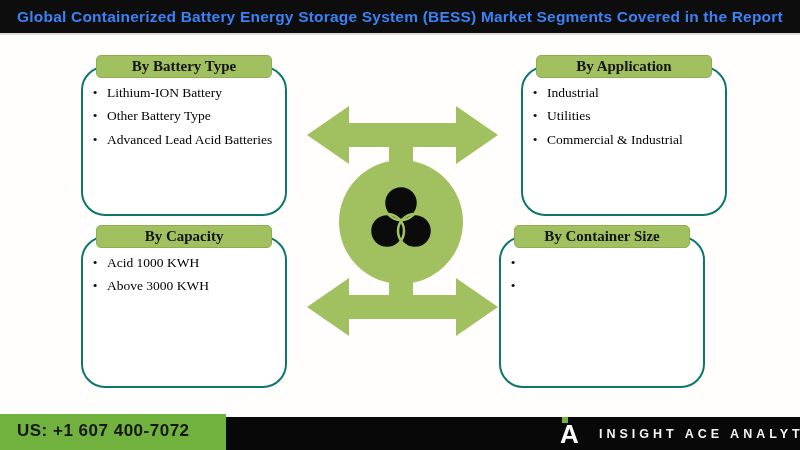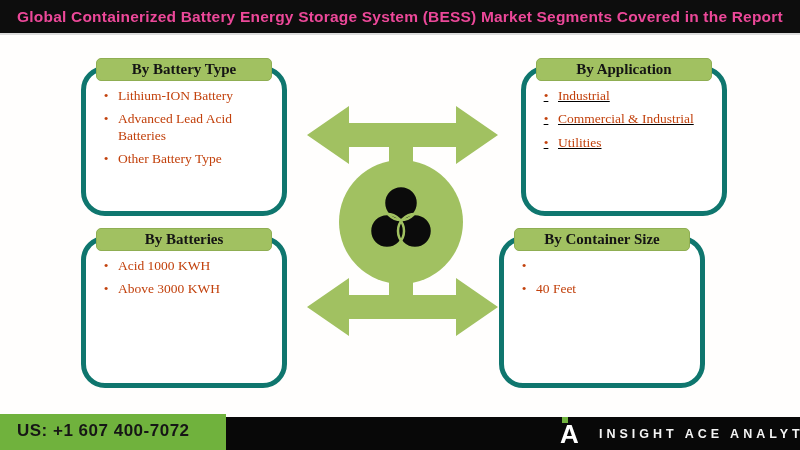--- a/index.html
+++ b/index.html
@@ -4,42 +4,42 @@
 <style>
   html,body{margin:0;padding:0;}
   body{
     width:800px;height:450px;position:relative;overflow:hidden;
     background:#fffefd;font-family:"Liberation Sans",sans-serif;
   }
   
   .title-bar{
     position:absolute;left:0;top:0;width:800px;height:33px;
     background:#0d0d0d;border-bottom:2px solid #dcdcdc;
-    color:#ec4899;font-weight:bold;font-size:15.5px;line-height:33px;
+    color:#3b82f6;font-weight:bold;font-size:15.5px;line-height:33px;
     text-align:center;letter-spacing:0.2px;white-space:nowrap;
   }
   
   .seg-box{
     position:absolute;width:206px;background:#ffffff;
-    border:5px solid #0f766e;border-radius:24px;box-sizing:border-box;
+    border:2px solid #0f766e;border-radius:24px;box-sizing:border-box;
   }
   #box-battery-type{left:81px;top:66px;height:150px;}
-  #box-application{left:521px;top:66px;height:150px;text-decoration:underline;}
+  #box-application{left:521px;top:66px;height:150px;}
   #box-capacity{left:81px;top:236px;height:152px;}
   #box-container-size{left:499px;top:236px;height:152px;}
   .seg-header{
     position:absolute;top:-13px;left:50%;transform:translateX(-50%);
     width:176px;height:23px;background:#a1c161;border:1px solid #8fae52;
     border-radius:5px;box-sizing:border-box;
     font-family:"Liberation Serif",serif;font-weight:bold;font-size:15px;
     color:#141414;text-align:center;line-height:21px;white-space:nowrap;
   }
   .seg-list{
-    margin:0;padding:17px 8px 0 8px;list-style:none;
-    font-family:"Liberation Serif",serif;font-size:13.5px;color:#c2410c;
+    margin:0;padding:17px 8px 0 0;list-style:none;
+    font-family:"Liberation Serif",serif;font-size:13.5px;color:#000000;
   }
   .seg-list li{display:flex;margin-bottom:7px;line-height:1.22;}
   .bullet{flex:0 0 24px;text-align:center;}
   .bullet::before{content:"\2022";}
   .li-text{flex:1;}
   
   .center-graphic{position:absolute;left:301px;top:48px;width:200px;height:345px;}
   
   .footer-black{
     position:absolute;left:0;top:417px;width:800px;height:33px;background:#080808;
@@ -69,70 +69,69 @@
 
 <div class="seg-box" id="box-battery-type">
   <div class="seg-header">By Battery Type</div>
   <ul class="seg-list">
     <li>
         <span class="bullet"></span>
         <span class="li-text">Lithium-ION Battery</span>
       </li>
     <li>
         <span class="bullet"></span>
-        <span class="li-text">Advanced Lead Acid Batteries</span>
+        <span class="li-text">Other Battery Type</span>
       </li>
     <li>
         <span class="bullet"></span>
-        <span class="li-text">Other Battery Type</span>
+        <span class="li-text">Advanced Lead Acid Batteries</span>
       </li>
   </ul>
 </div>
 
 <div class="seg-box" id="box-application">
   <div class="seg-header">By Application</div>
   <ul class="seg-list">
     <li>
         <span class="bullet"></span>
         <span class="li-text">Industrial</span>
       </li>
     <li>
         <span class="bullet"></span>
-        <span class="li-text">Commercial &amp; Industrial</span>
+        <span class="li-text">Utilities</span>
       </li>
     <li>
         <span class="bullet"></span>
-        <span class="li-text">Utilities</span>
+        <span class="li-text">Commercial &amp; Industrial</span>
       </li>
   </ul>
 </div>
 
 <div class="seg-box" id="box-capacity">
-  <div class="seg-header">By Batteries</div>
+  <div class="seg-header">By Capacity</div>
   <ul class="seg-list">
     <li>
         <span class="bullet"></span>
         <span class="li-text">Acid 1000 KWH</span>
       </li>
     <li>
         <span class="bullet"></span>
         <span class="li-text">Above 3000 KWH</span>
       </li>
   </ul>
 </div>
 
 <div class="seg-box" id="box-container-size">
   <div class="seg-header">By Container Size</div>
   <ul class="seg-list">
     <li>
         <span class="bullet"></span>
       </li>
     <li>
         <span class="bullet"></span>
-        <span class="li-text">40 Feet</span>
       </li>
   </ul>
 </div>
 
 <div class="center-graphic">
   <svg width="200" height="345" viewBox="0 0 200 345" xmlns="http://www.w3.org/2000/svg">
     <g>
       <polygon points="6,87 48,58 48,75 155,75 155,58 197,87 155,116 155,99 48,99 48,116" fill="#a1c161"></polygon>
     </g>
     <rect x="88" y="97" width="24" height="40" fill="#a1c161"></rect>

